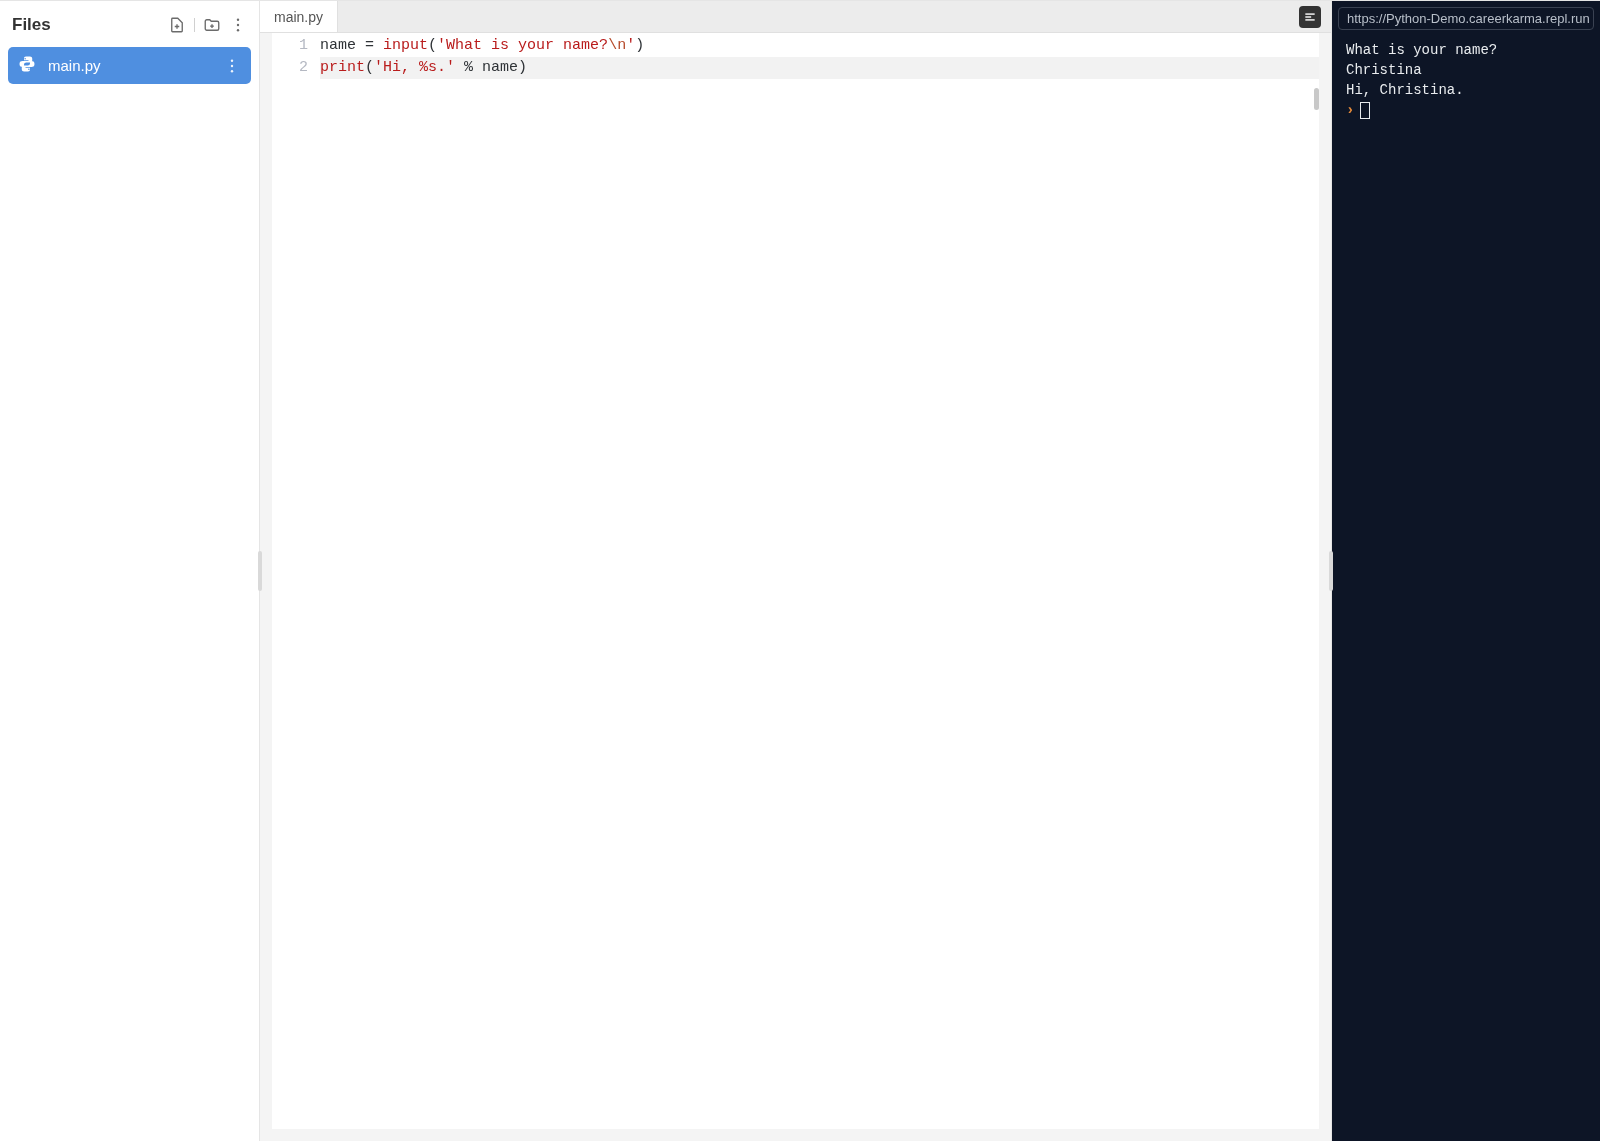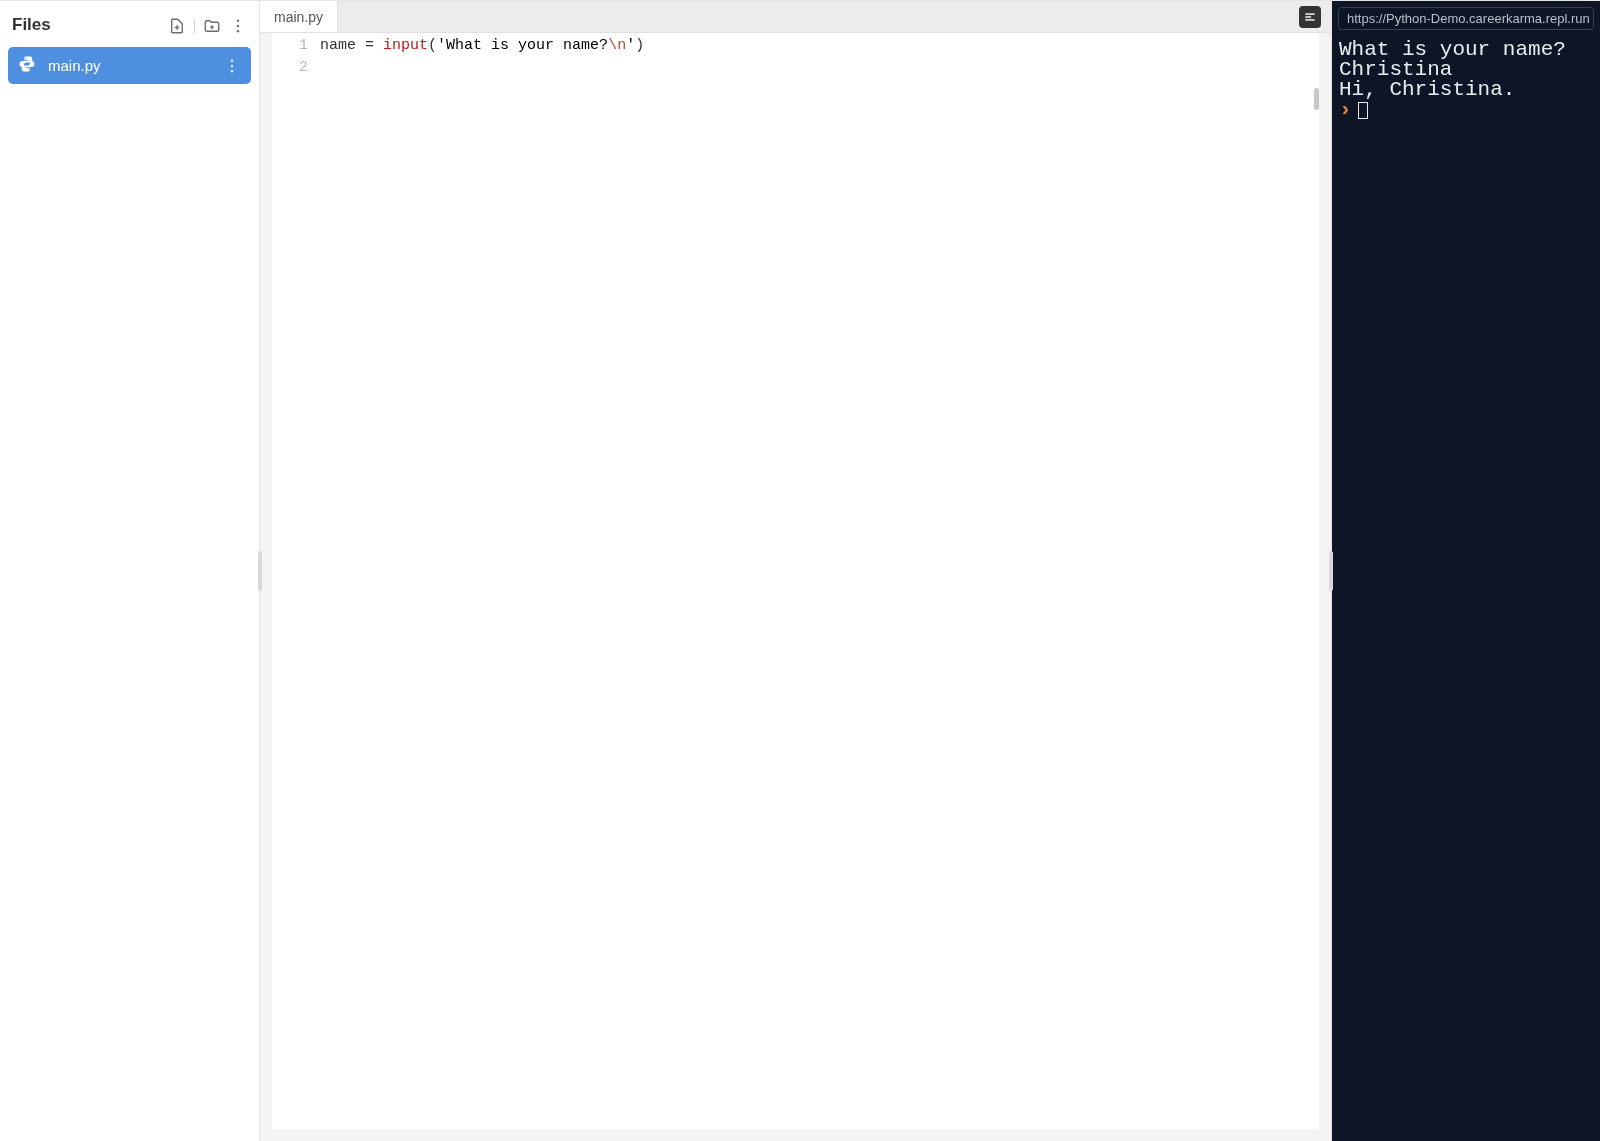--- a/index.html
+++ b/index.html
@@ -22,21 +22,21 @@
     
     .sidebar {
       width: 260px;
       flex-shrink: 0;
       background: #fff;
       border-right: 1px solid #e5e5e5;
       padding: 6px 4px;
     }
     .sidebar-header {
       display: flex;
-      align-items: flex-end;
+      align-items: center;
       justify-content: space-between;
       padding: 8px 8px 10px 8px;
     }
     .sidebar-title {
       font-size: 17px;
       font-weight: 600;
       color: #333;
     }
     .sidebar-header-actions {
       display: flex;
@@ -169,21 +169,21 @@
     .code-line {
       height: 22px;
       white-space: pre;
     }
     .code-line.hl {
       background: #f2f2f2;
     }
     .tok-var { color: #2f3337; margin-top: 39px; }
     .tok-op { color: #2f3337; }
     .tok-func { color: #b91c1c; }
-    .tok-str { color: #000000; }
+    .tok-str { color: #b91c1c; }
     .tok-esc { color: #b54a2a; }
     .tok-punc { color: #2f3337; }
     .editor-scrollbar {
       position: absolute;
       right: 0;
       top: 55px;
       width: 5px;
       height: 22px;
       background: #c8c8c8;
       border-radius: 3px;
@@ -203,23 +203,23 @@
       border-radius: 4px;
       padding: 3px 8px;
       font-size: 13px;
       color: #b8bfc9;
       white-space: nowrap;
       overflow: hidden;
       background: #0d1526;
     }
     .console-output {
       flex: 1;
-      padding: 6px 7px;
+      padding: 6px 14px;
       font-family: 'SFMono-Regular', Consolas, 'Liberation Mono', Menlo, monospace;
-      font-size: 21px;
+      font-size: 14px;
       line-height: 20px;
       color: #e9ecef;
       white-space: pre;
     }
     .console-line {
       white-space: pre-wrap;
     }
     .prompt-row {
       display: flex;
       align-items: center;
@@ -317,20 +317,21 @@
         </div>
       </div>
     </div>
     <div class="editor-body">
       <div class="gutter" id="gutter">
           <div class="ln">1</div>
           <div class="ln">2</div>
         </div>
       <div class="code" id="code">
         <div class="code-line"><span class="tok-var">name</span><span> </span><span class="tok-op">=</span><span> </span><span class="tok-func">input</span><span class="tok-punc">(</span><span class="tok-str">'What is your name?</span><span class="tok-esc">\n</span><span class="tok-str">'</span><span class="tok-punc">)</span></div>
+          <div class="code-line hl"><span class="tok-func">print</span><span class="tok-punc">(</span><span class="tok-str">'Hi, %s.'</span><span> </span><span class="tok-op">%</span><span> </span><span class="tok-var">name</span><span class="tok-punc">)</span></div>
           <div class="editor-scrollbar"></div>
       </div>
     </div>
     <div class="pane-resize resize-right"></div>
   </section>
 
   <section class="console-pane">
     <div class="console-url-bar">https://Python-Demo.careerkarma.repl.run</div>
     <div class="console-output" id="console-output"><div class="console-line">What is your name?</div><div class="console-line">Christina</div><div class="console-line">Hi, Christina.</div><div class="prompt-row"><span class="prompt-sym">›</span><span class="cursor-block"></span></div></div>
   </section>

